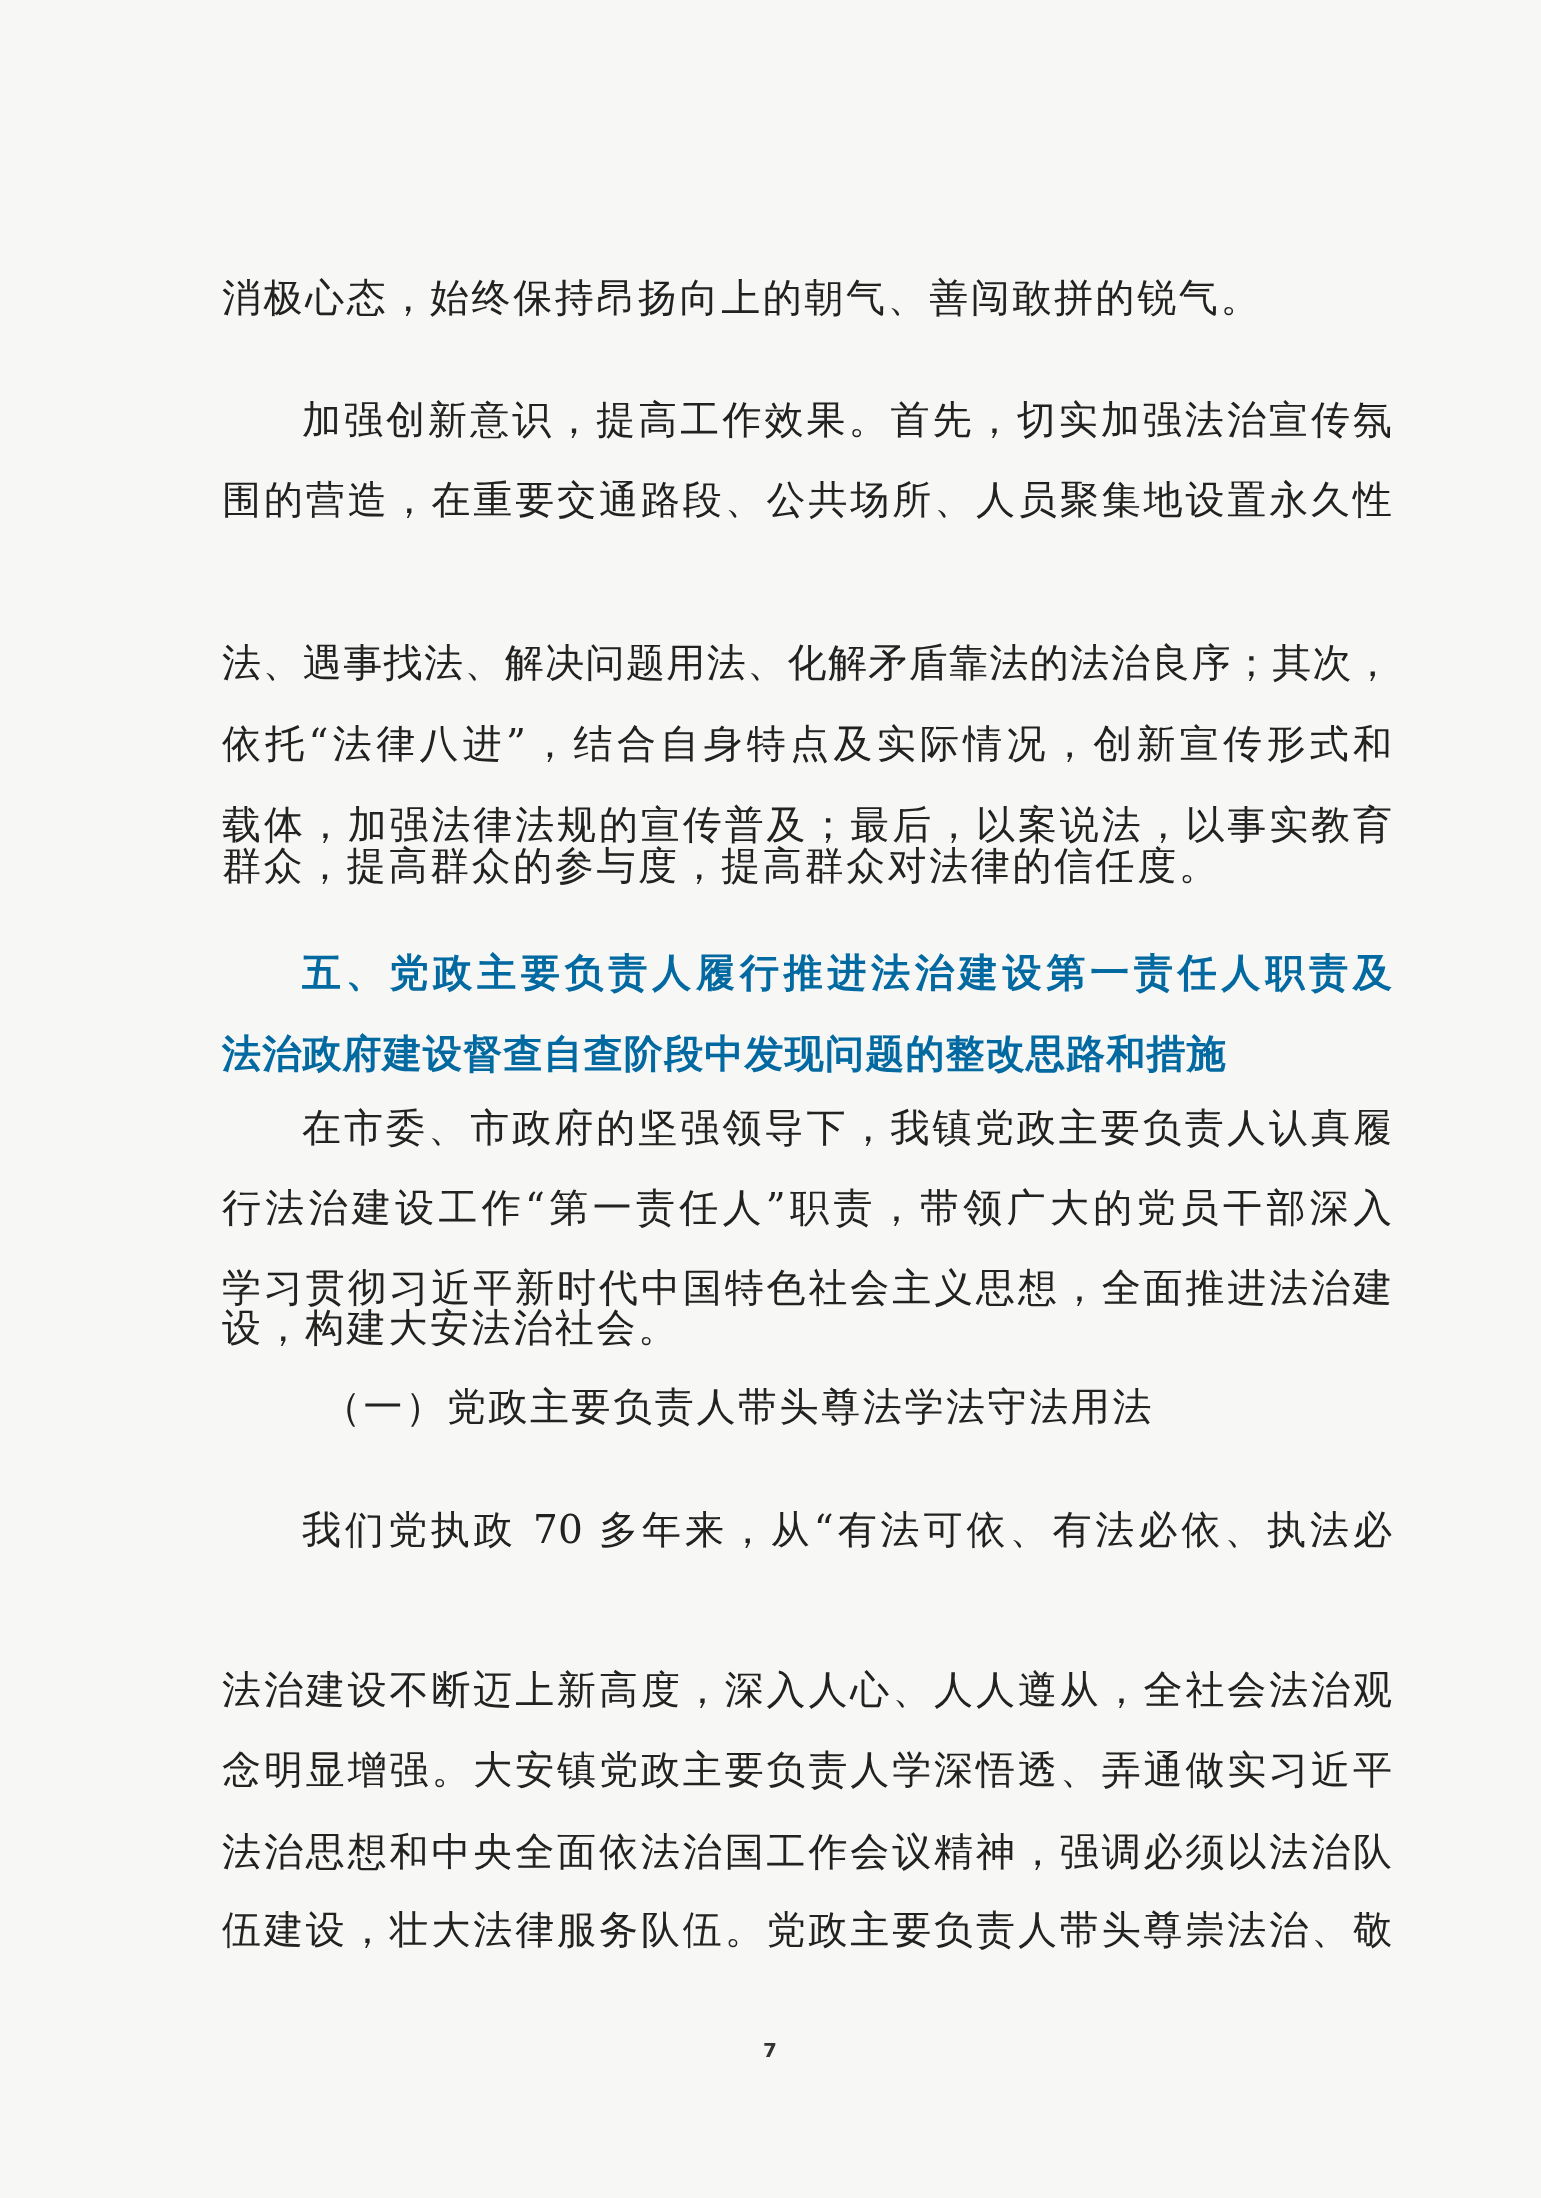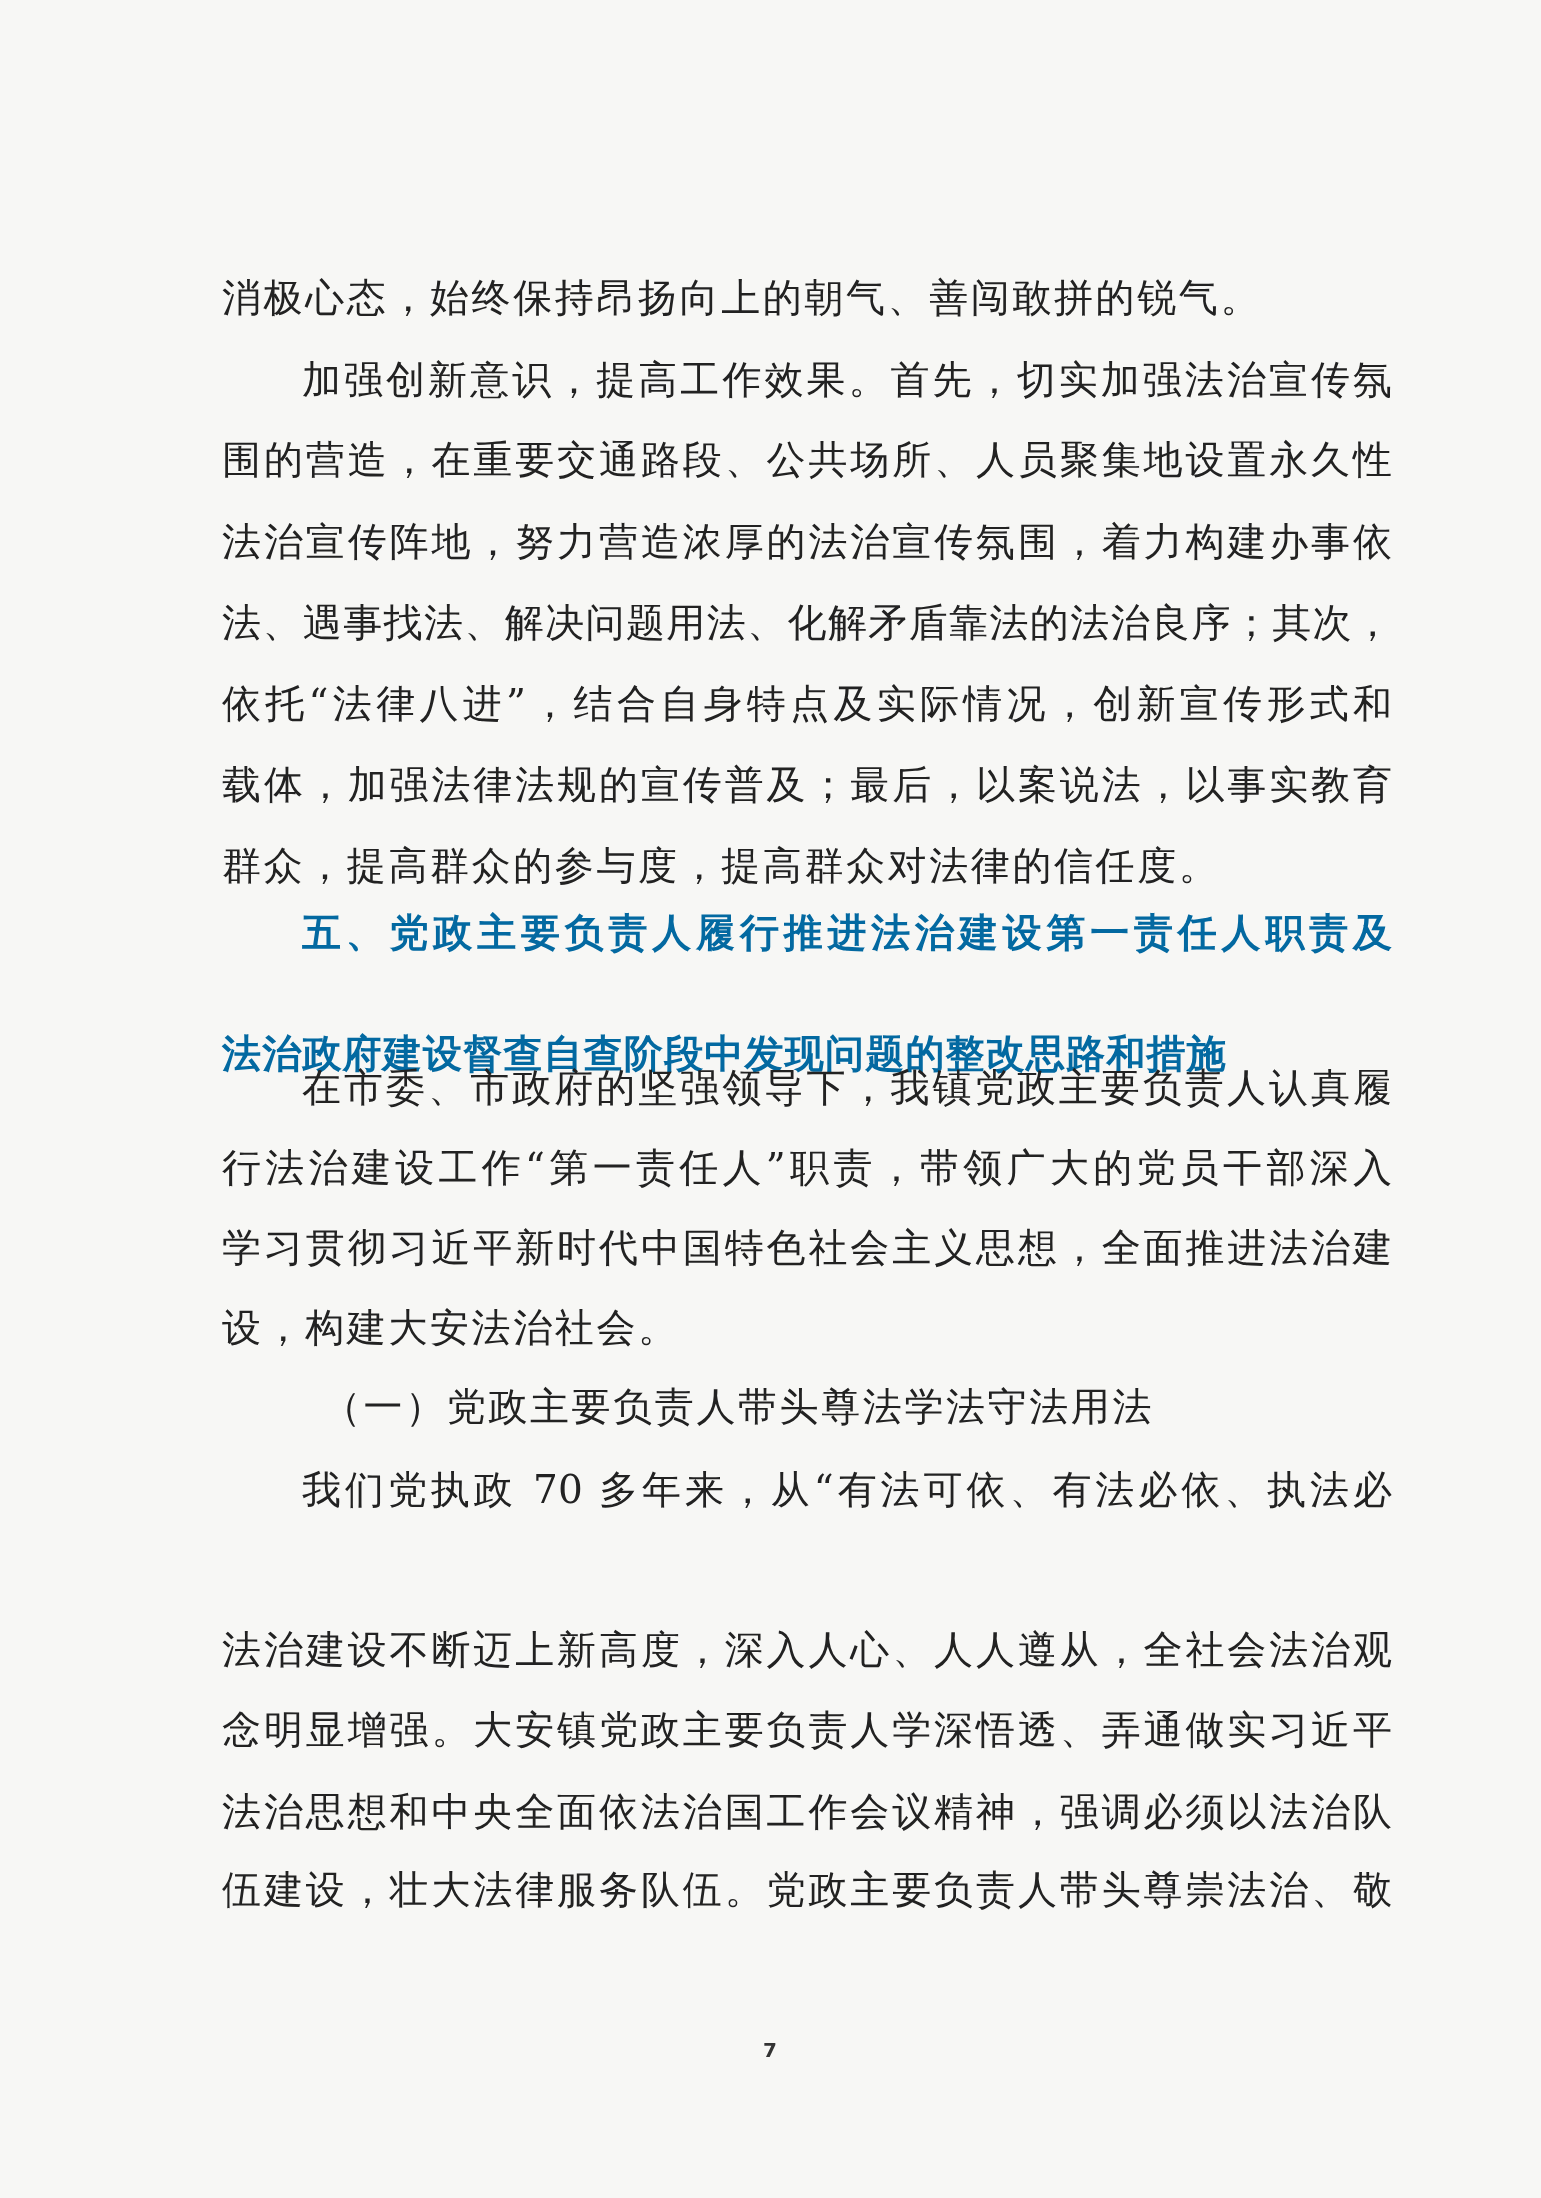--- a/index.html
+++ b/index.html
@@ -17,21 +17,21 @@
     left: 222px;
     width: 1170px;
     height: 60px;
     line-height: 60px;
     font-size: 39px;
     white-space: nowrap;
     letter-spacing: 2.6px;
     color: #222;
   }
   .indent { left: 302px; width: 1090px; }
-  .justify { text-align: justify; text-align-last: justify; letter-spacing: 0; }
+  .justify { text-align: justify; text-align-last: justify; letter-spacing: 0; margin-top: 40px; }
   .heading {
     font-family: "DejaVu Sans", "Liberation Sans", sans-serif;
     font-weight: bold;
     color: #0369a1;
   }
   .subheading { left: 322px; }
   .page-number {
     position: absolute;
     left: 760px; top: 2038px;
     width: 20px; text-align: center;
@@ -42,21 +42,20 @@
 </style>
 </head>
 <body>
 
 <div class="page">
 
   <div class="line" style="top:268px;">消极心态，始终保持昂扬向上的朝气、善闯敢拼的锐气。</div>
 
   <div class="line indent justify" style="top:350px;">加强创新意识，提高工作效果。首先，切实加强法治宣传氛</div>
   <div class="line justify" style="top:430px;">围的营造，在重要交通路段、公共场所、人员聚集地设置永久性</div>
-  <div class="line justify" style="top:512px;">法治宣传阵地，努力营造浓厚的法治宣传氛围，着力构建办事依</div>
   <div class="line justify" style="top:593px;">法、遇事找法、解决问题用法、化解矛盾靠法的法治良序；其次，</div>
   <div class="line justify" style="top:674px;">依托“法律八进”，结合自身特点及实际情况，创新宣传形式和</div>
   <div class="line justify" style="top:755px;">载体，加强法律法规的宣传普及；最后，以案说法，以事实教育</div>
   <div class="line" style="top:836px;">群众，提高群众的参与度，提高群众对法律的信任度。</div>
 
   <div class="line indent justify heading" style="top:903px;">五、党政主要负责人履行推进法治建设第一责任人职责及</div>
   <div class="line heading" style="top:1024px; letter-spacing:1.2px;">法治政府建设督查自查阶段中发现问题的整改思路和措施</div>
 
   <div class="line indent justify" style="top:1058px;">在市委、市政府的坚强领导下，我镇党政主要负责人认真履</div>
   <div class="line justify" style="top:1138px;">行法治建设工作“第一责任人”职责，带领广大的党员干部深入</div>

